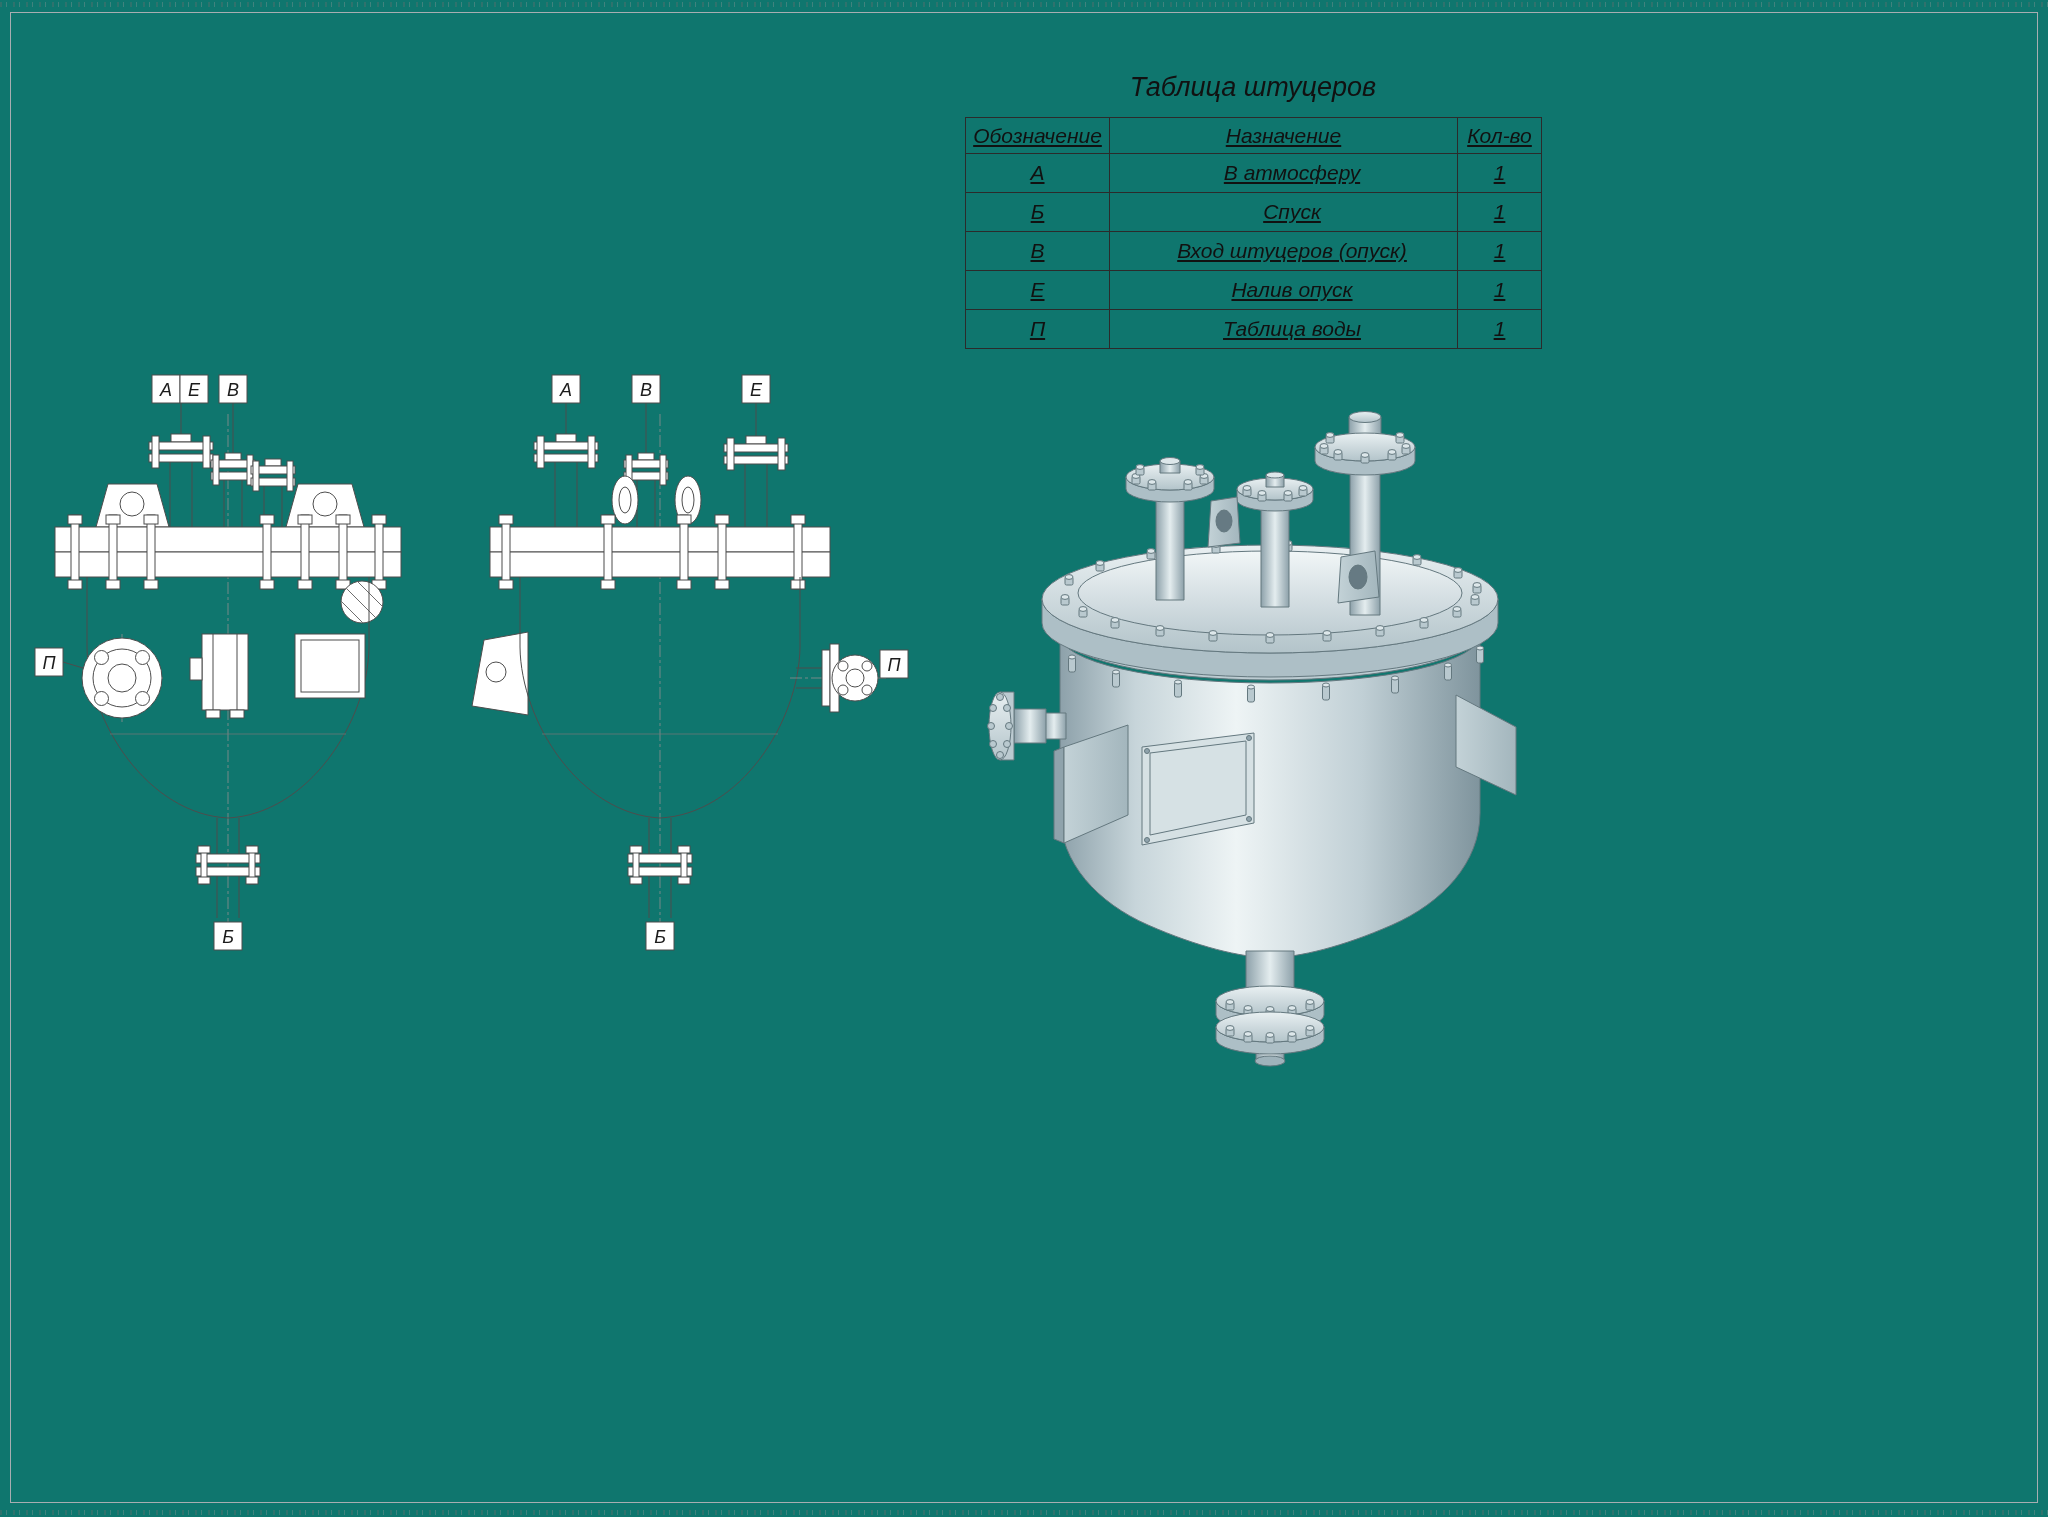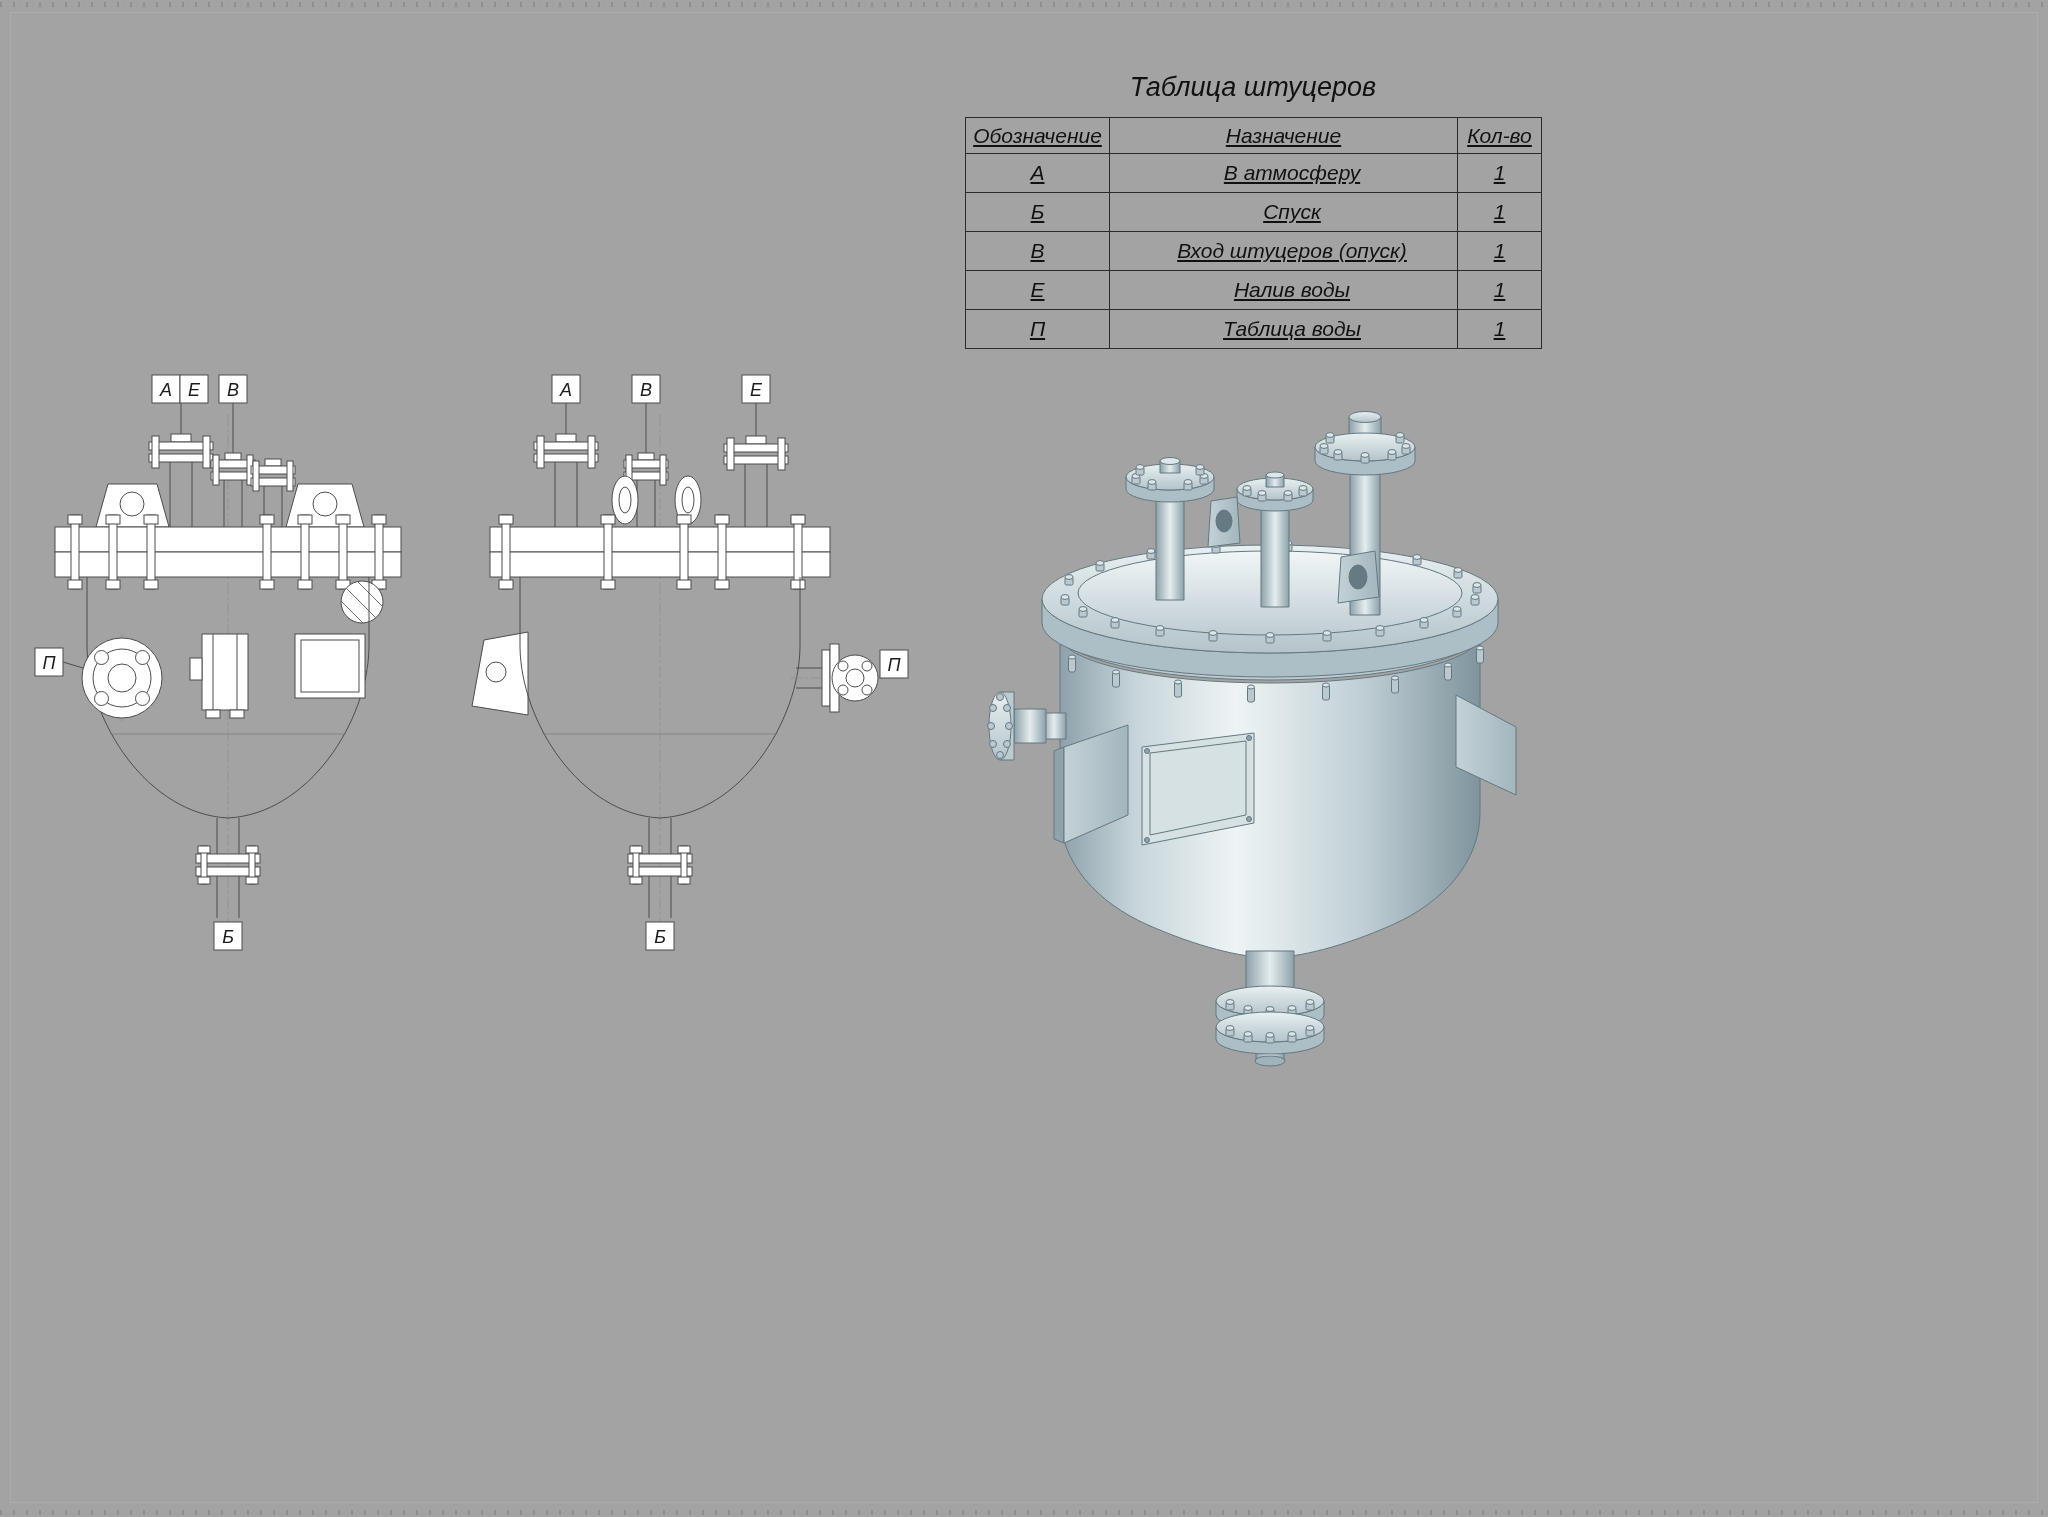--- a/index.html
+++ b/index.html
@@ -1,16 +1,16 @@
 <!DOCTYPE html>
 <html><head>
 <meta charset="utf-8">
 <style>
   html,body{margin:0;padding:0;background:#ffffff;}
-  .page{position:relative;width:2048px;height:1517px;background:#a3a3a3;overflow:hidden;
+  .page{position:relative;width:2048px;height:1517px;background:#0f766e;overflow:hidden;
         font-family:"Liberation Sans",sans-serif;}
   .frame{position:absolute;left:10px;top:12px;right:10px;bottom:14px;border:1.5px solid #a8adb1;}
   .noise{position:absolute;left:0;right:0;height:5px;opacity:.35;
          background:repeating-linear-gradient(90deg,#6b6b6b 0 2px,transparent 2px 6px,#9a9a9a 6px 7px,transparent 7px 13px);}
   .noise.top{top:2px;} .noise.bottom{bottom:2px;}
 
   
   .nozzle-table{position:absolute;left:965px;top:72px;width:576px;color:#111;}
   .table-title{font-style:italic;font-size:27px;text-align:center;margin-bottom:14px;color:#111;}
   table.spec{border-collapse:collapse;width:100%;table-layout:fixed;}
@@ -71,21 +71,21 @@
           <td class="purpose">Спуск</td>
           <td class="qty">1</td>
         </tr>
         <tr>
           <td class="des">В</td>
           <td class="purpose">Вход штуцеров (опуск)</td>
           <td class="qty">1</td>
         </tr>
         <tr>
           <td class="des">Е</td>
-          <td class="purpose">Налив воды</td>
+          <td class="purpose">Налив опуск</td>
           <td class="qty">1</td>
         </tr>
         <tr>
           <td class="des">П</td>
           <td class="purpose">Таблица воды</td>
           <td class="qty">1</td>
         </tr>
       </tbody>
     </table>
   </div>

